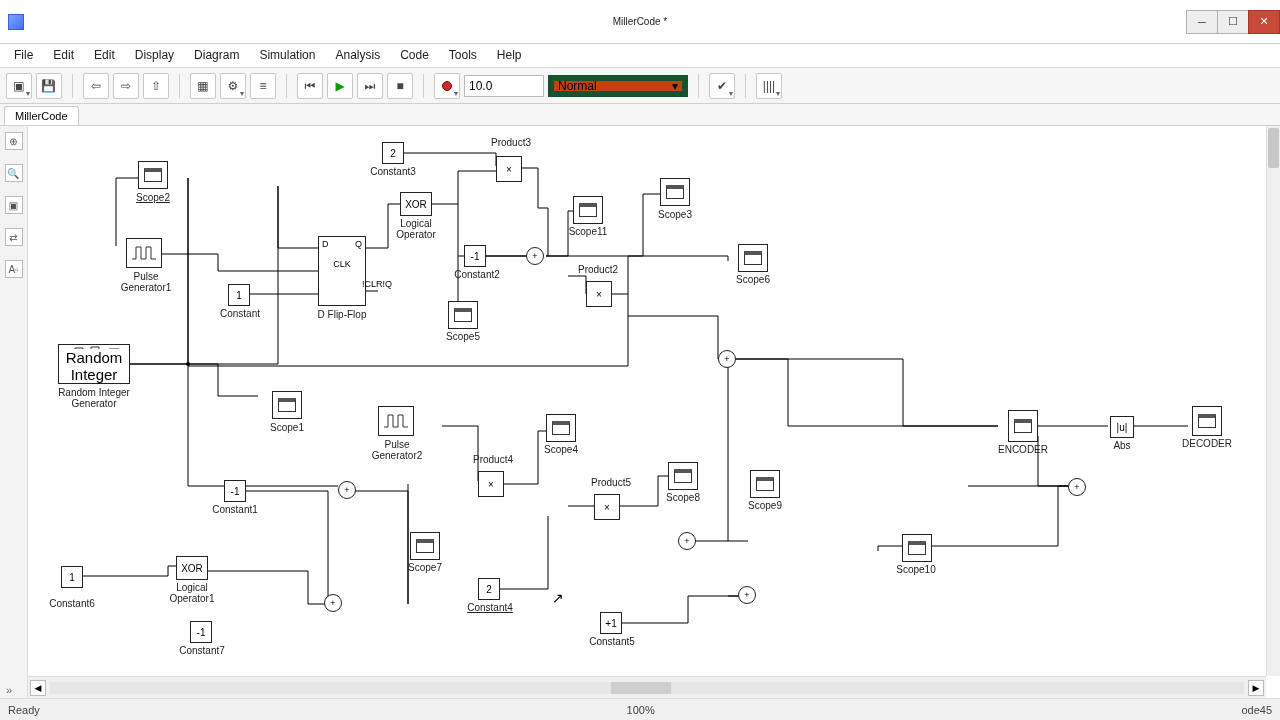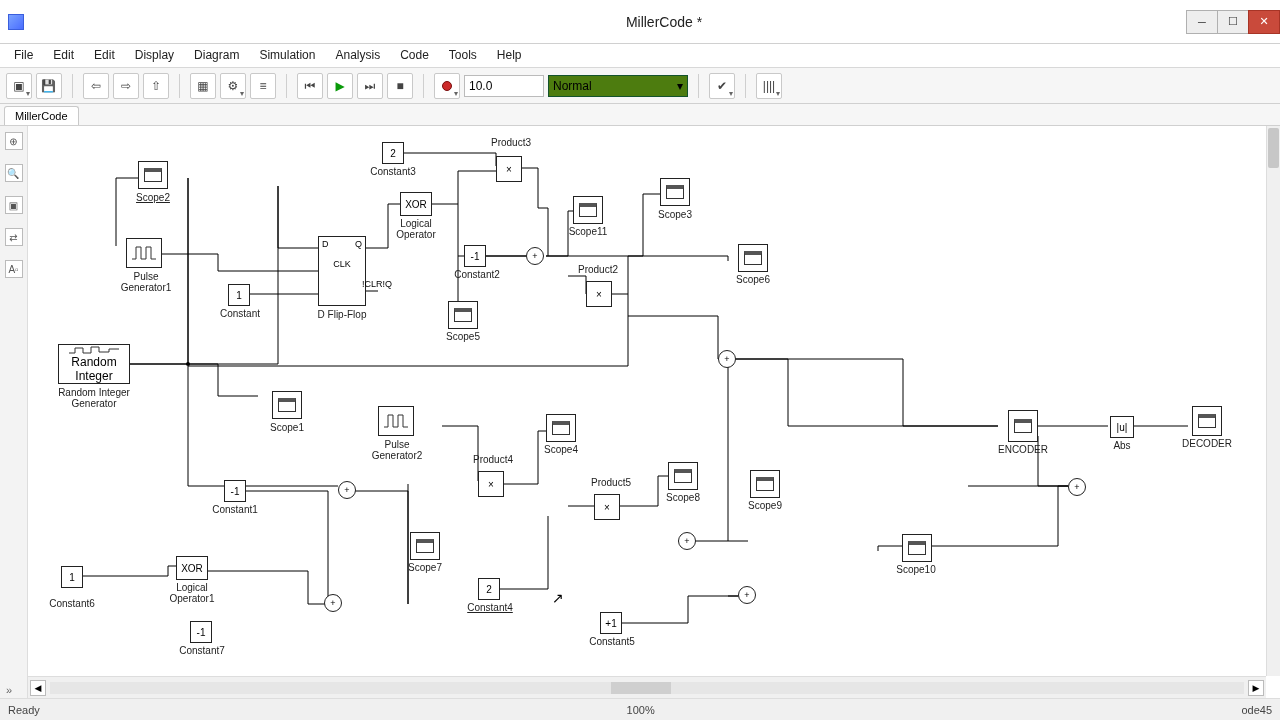--- a/index.html
+++ b/index.html
@@ -1,30 +1,30 @@
 <!DOCTYPE html>
 <html><head>
 <meta charset="utf-8">
 <style>
   * { box-sizing: border-box; margin: 0; padding: 0; }
   html, body { width: 1280px; height: 720px; font-family: "Segoe UI", Tahoma, sans-serif; font-size: 11px; background: #fff; overflow: hidden; }
   .titlebar { height: 44px; background: #fff; border-bottom: 1px solid #d0d0d0; display: flex; align-items: center; position: relative; }
   .titlebar .app-icon { width: 16px; height: 16px; margin: 0 8px; background: linear-gradient(135deg,#7aa3ff,#4a6dff); border:1px solid #3a5edd; }
-  .titlebar .title { position: absolute; left: 50%; transform: translateX(-50%); font-size: 14px; color: #222; margin-left: 24px; }
+  .titlebar .title { position: absolute; left: 50%; transform: translateX(-50%); font-size: 10px; color: #222; }
   .winbtns { margin-left: auto; display:flex; }
   .winbtn { width: 32px; height: 24px; border:1px solid #b0b0b0; margin-left: -1px; display:flex; align-items:center; justify-content:center; background:#eee; font-size:11px; color:#333; }
   .winbtn.close { background:#c94a3b; color:#fff; border-color:#a73426; }
   .menubar { height: 24px; background: #fff; border-bottom: 1px solid #d8d8d8; display: flex; align-items: stretch; padding: 0 4px; font-size: 12px; }
   .menubar .mi { padding: 4px 10px; color:#222; }
   .toolbar { height: 36px; background: #f6f6f6; border-bottom: 1px solid #d0d0d0; display: flex; align-items:center; padding: 0 6px; gap: 4px; }
   .tbtn { width: 26px; height: 26px; border:1px solid #c9c9c9; background:#fff; border-radius:2px; display:flex; align-items:center; justify-content:center; font-size:12px; color:#444; position:relative; }
   .tbtn.small-arrow::after { content:"▾"; font-size:8px; position:absolute; right:1px; bottom:0; color:#666; }
   .sep { width:1px; height:24px; background:#cfcfcf; margin: 0 6px; }
   .simtime { width: 80px; height: 22px; border:1px solid #bbb; background:#fff; padding: 2px 4px; font-size:12px; }
-  .simmode { width: 140px; height: 22px; border:1px solid #14532d; background:#4d7c0f; padding: 2px 4px; font-size:12px; display:flex; align-items:center; justify-content:space-between; }
+  .simmode { width: 140px; height: 22px; border:6px solid #14532d; background:#c2410c; padding: 2px 4px; font-size:12px; display:flex; align-items:center; justify-content:space-between; }
   .tabbar { height: 22px; background:#f6f6f6; border-bottom:1px solid #d0d0d0; display:flex; align-items:flex-end; padding-left:4px; }
   .tab { padding:3px 10px; border:1px solid #c9c9c9; border-bottom:none; background:#fff; font-size:11px; border-radius:3px 3px 0 0; }
   .workspace { position: relative; width: 100%; height: 572px; background:#fff; }
   .palette { position:absolute; left:0; top:0; width:28px; height:100%; background:#f3f3f3; border-right:1px solid #ddd; display:flex; flex-direction:column; align-items:center; padding-top:6px; gap:14px; }
   .palbtn { width:18px; height:18px; border:1px solid #bbb; background:#fff; display:flex; align-items:center; justify-content:center; font-size:10px; color:#555; }
   .canvas { position:absolute; left:28px; top:0; right:14px; bottom:22px; background:#fff; }
   .vscroll { position:absolute; right:0; top:0; width:14px; bottom:22px; background:#f0f0f0; border-left:1px solid #ddd; }
   .vscroll .thumb { position:absolute; left:1px; right:1px; top:2px; height:40px; background:#c7c7c7; border-radius:2px; }
   .hscroll { position:absolute; left:28px; right:14px; bottom:0; height:22px; background:#f0f0f0; border-top:1px solid #ddd; display:flex; align-items:center; }
   .hscroll .arrow { width:16px; height:16px; border:1px solid #bbb; background:#fff; margin:0 2px; display:flex; align-items:center; justify-content:center; font-size:9px; }
@@ -200,21 +200,21 @@
     <div class="lbl" style="left:103px; top:66px; width:44px;text-decoration:underline;">Scope2</div>
 
     <div class="blk pulse-icon" style="left:98px; top:112px; width:36px; height:30px;">
       <svg viewBox="0 0 26 16">
           <polyline points="1,14 5,14 5,2 10,2 10,14 15,14 15,2 20,2 20,14 25,14" stroke="#333" fill="none"></polyline>
         </svg>
     </div>
     <div class="lbl" style="left:88px; top:145px; width:60px; white-space:pre-line;">Pulse
 Generator1</div>
 
-    <div class="blk" style="left:30px; top:218px; width:72px; height:40px; flex-direction:column; font-size:12px; white-space:pre-line;">
+    <div class="blk" style="left:30px; top:218px; width:72px; height:40px; flex-direction:column; font-size:15px; white-space:pre-line;">
       <svg width="50" height="10">
           <polyline points="0,8 6,8 6,3 14,3 14,8 22,8 22,2 30,2 30,7 40,7 40,4 50,4" stroke="#333" fill="none"></polyline>
         </svg>
       <span>Random
 Integer</span>
     </div>
     <div class="lbl" style="left:20px; top:261px; width:92px; white-space:pre-line;">Random Integer
 Generator</div>
 
     <div class="blk" style="left:200px; top:158px; width:22px; height:22px;">1</div>

